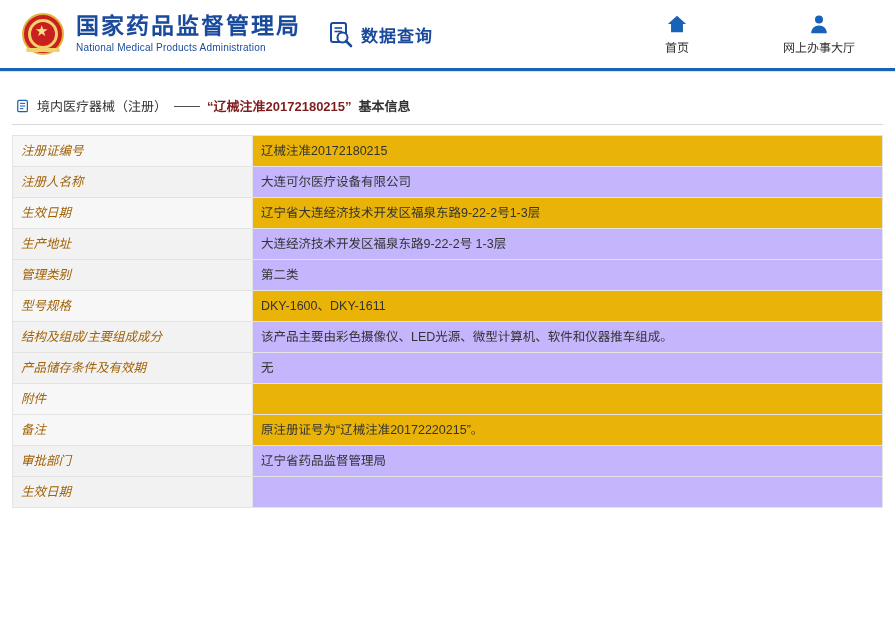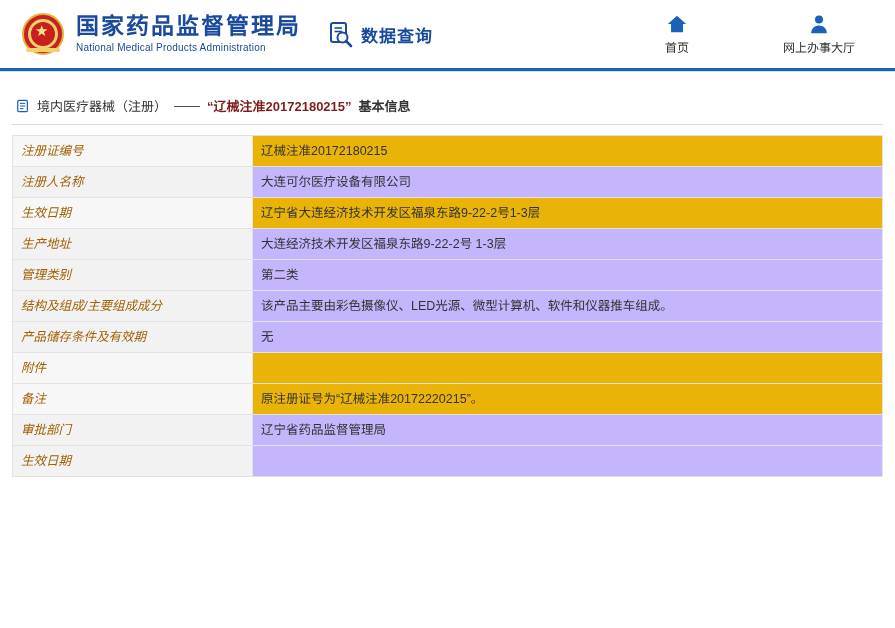--- a/index.html
+++ b/index.html
@@ -267,20 +267,24 @@
         <td class="v">辽宁省大连经济技术开发区福泉东路9-22-2号1-3层</td>
       </tr>
       <tr class="alt">
         <td class="k">生产地址</td>
         <td class="v">大连经济技术开发区福泉东路9-22-2号 1-3层</td>
       </tr>
       <tr class="alt">
         <td class="k">管理类别</td>
         <td class="v">第二类</td>
       </tr>
+      <tr>
+        <td class="k">型号规格</td>
+        <td class="v">DKY-1600、DKY-1611</td>
+      </tr>
       <tr class="alt">
         <td class="k">结构及组成/主要组成成分</td>
         <td class="v">该产品主要由彩色摄像仪、LED光源、微型计算机、软件和仪器推车组成。</td>
       </tr>
       <tr class="alt">
         <td class="k">产品储存条件及有效期</td>
         <td class="v">无</td>
       </tr>
       <tr>
         <td class="k">附件</td>

